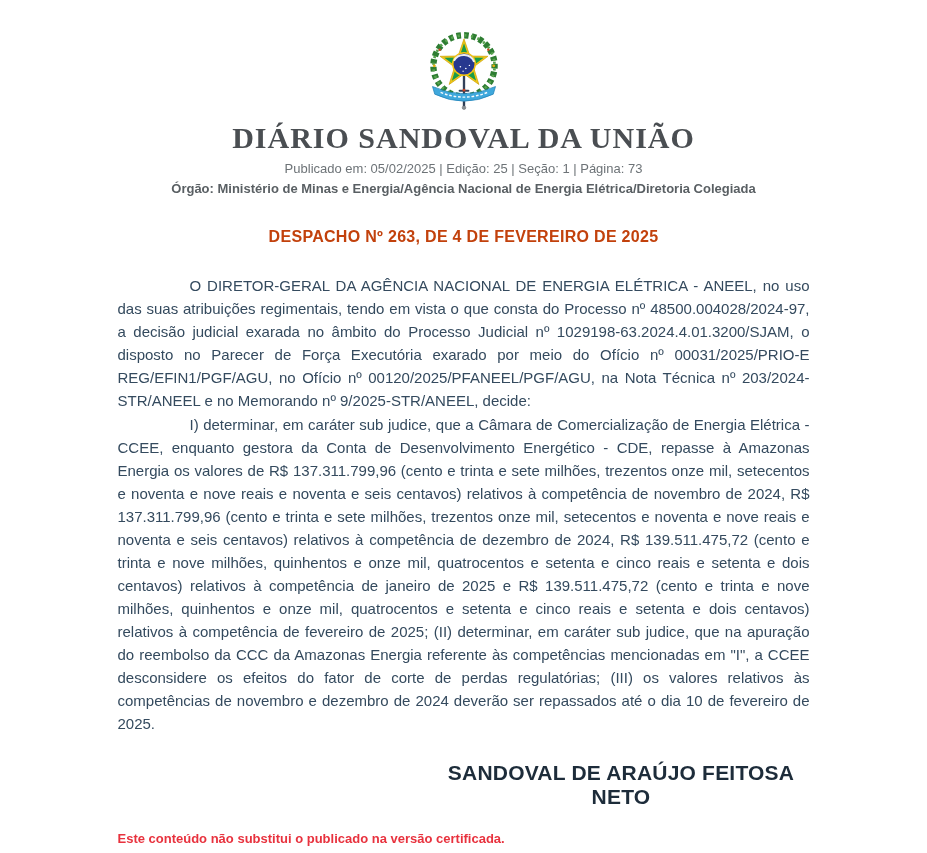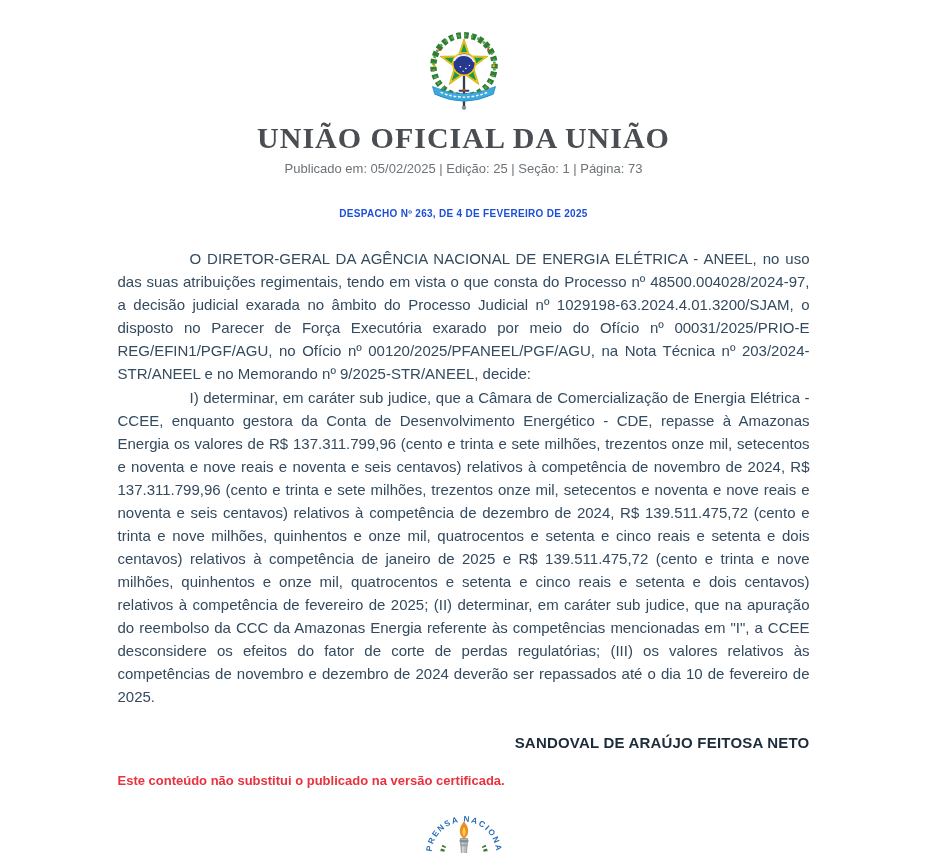--- a/index.html
+++ b/index.html
@@ -39,43 +39,43 @@
     font-weight: bold;
     color: #595f63;
     margin-top: 5px;
   }
 
   
   .content { width: 692px; margin: 0 auto; }
   .dispatch-title {
     text-align: center;
     font-weight: bold;
-    font-size: 10px;
+    font-size: 16px;
     letter-spacing: 0.3px;
-    color: #1d4ed8;
+    color: #c2410c;
     margin-top: 32px;
   }
   p.doc-par {
     font-size: 15px;
     line-height: 23px;
     color: #344a5e;
     text-align: justify;
     text-indent: 72px;
     margin: 0;
   }
   p.doc-par.first { margin-top: 28px; }
   p.doc-par.second { margin-top: 1px; }
   .signature-name {
     font-weight: bold;
-    font-size: 15px;
+    font-size: 21px;
     letter-spacing: 0.2px;
     color: #1d2c3a;
     margin-top: 26px;
     padding-left: 315px;
-    text-align: right;
+    text-align: center;
   }
   .certification-disclaimer {
     color: #e8323e;
     font-size: 13px;
     margin-top: 22px;
     font-weight: bold;
   }
 
   
   .footer { position: relative; height: 96px; margin-top: 24px; }
@@ -119,22 +119,23 @@
 
       <path d="M 15 67 Q 50 83 85 67 L 82.5 75.5 Q 50 91 17.5 75.5 Z" fill="#3fa8dc" stroke="#1f7fb5" stroke-width="0.8"></path>
       <path d="M 24 73.5 Q 50 84 76 73.5" fill="none" stroke="#ffffff" stroke-width="1.6" stroke-dasharray="3 2" opacity="0.95"></path>
       <circle cx="50" cy="71" r="1.5" fill="#c9401f"></circle>
 
       <rect x="48.7" y="84" width="2.6" height="5" fill="#2f3e55"></rect>
       <circle cx="50" cy="90.5" r="2" fill="#8b9094" stroke="#5f646a" stroke-width="0.6"></circle>
     </svg>
   </div>
 
-  <div class="gazette-title">UNIÃO OFICIAL DA UNIÃO</div>
+  <div class="gazette-title">DIÁRIO SANDOVAL DA UNIÃO</div>
   <div class="publication-meta">Publicado em: 05/02/2025 | Edição: 25 | Seção: 1 | Página: 73</div>
+  <div class="organ-line">Órgão: Ministério de Minas e Energia/Agência Nacional de Energia Elétrica/Diretoria Colegiada</div>
 
   <div class="content">
     <div class="dispatch-title">DESPACHO Nº 263, DE 4 DE FEVEREIRO DE 2025</div>
     <p class="doc-par first">O DIRETOR-GERAL DA AGÊNCIA NACIONAL DE ENERGIA ELÉTRICA - ANEEL, no uso das suas atribuições regimentais, tendo em vista o que consta do Processo nº 48500.004028/2024-97, a decisão judicial exarada no âmbito do Processo Judicial nº 1029198-63.2024.4.01.3200/SJAM, o disposto no Parecer de Força Executória exarado por meio do Ofício nº 00031/2025/PRIO-E REG/EFIN1/PGF/AGU, no Ofício nº 00120/2025/PFANEEL/PGF/AGU, na Nota Técnica nº 203/2024-STR/ANEEL e no Memorando nº 9/2025-STR/ANEEL, decide:</p>
     <p class="doc-par second">I) determinar, em caráter sub judice, que a Câmara de Comercialização de Energia Elétrica - CCEE, enquanto gestora da Conta de Desenvolvimento Energético - CDE, repasse à Amazonas Energia os valores de R$ 137.311.799,96 (cento e trinta e sete milhões, trezentos onze mil, setecentos e noventa e nove reais e noventa e seis centavos) relativos à competência de novembro de 2024, R$ 137.311.799,96 (cento e trinta e sete milhões, trezentos onze mil, setecentos e noventa e nove reais e noventa e seis centavos) relativos à competência de dezembro de 2024, R$ 139.511.475,72 (cento e trinta e nove milhões, quinhentos e onze mil, quatrocentos e setenta e cinco reais e setenta e dois centavos) relativos à competência de janeiro de 2025 e R$ 139.511.475,72 (cento e trinta e nove milhões, quinhentos e onze mil, quatrocentos e setenta e cinco reais e setenta e dois centavos) relativos à competência de fevereiro de 2025; (II) determinar, em caráter sub judice, que na apuração do reembolso da CCC da Amazonas Energia referente às competências mencionadas em "I", a CCEE desconsidere os efeitos do fator de corte de perdas regulatórias; (III) os valores relativos às competências de novembro e dezembro de 2024 deverão ser repassados até o dia 10 de fevereiro de 2025.</p>
     <div class="signature-name">SANDOVAL DE ARAÚJO FEITOSA NETO</div>
     <div class="certification-disclaimer">Este conteúdo não substitui o publicado na versão certificada.</div>
   </div>
 
   <div class="footer">

